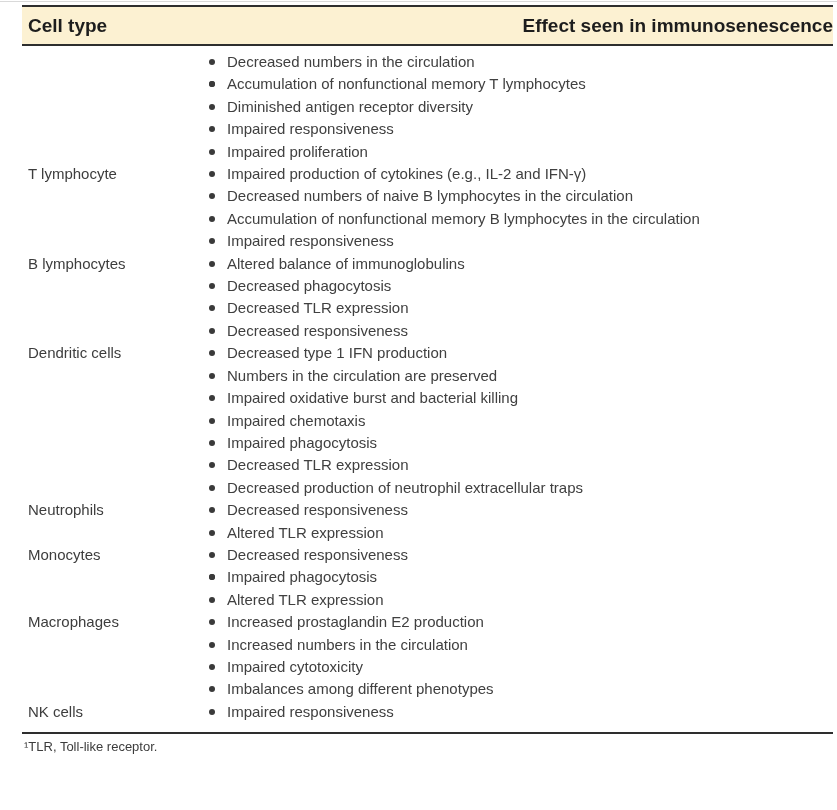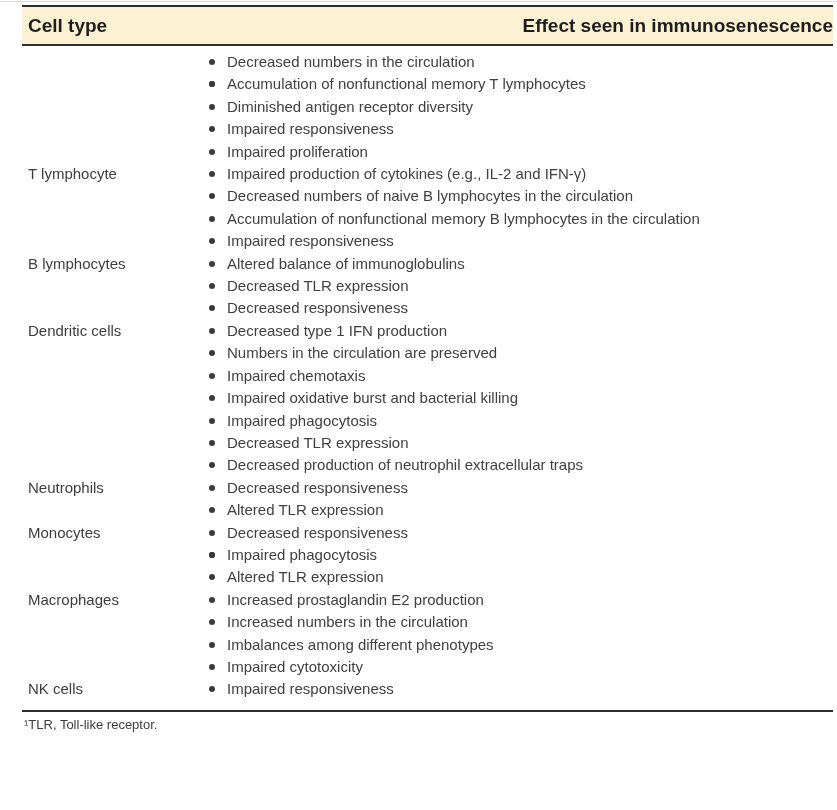--- a/index.html
+++ b/index.html
@@ -118,32 +118,33 @@
           <li class="effect-item"><span class="bullet"></span><span>Decreased numbers of naive B lymphocytes in the circulation</span></li>
           <li class="effect-item"><span class="bullet"></span><span>Accumulation of nonfunctional memory B lymphocytes in the circulation</span></li>
           <li class="effect-item"><span class="bullet"></span><span>Impaired responsiveness</span></li>
           <li class="effect-item"><span class="bullet"></span><span>Altered balance of immunoglobulins</span></li>
         </ul>
   </div>
 
   <div class="section-row">
     <div class="cell-type-label">Dendritic cells</div>
     <ul class="effects-list">
+          <li class="effect-item"><span class="bullet"></span><span>Decreased phagocytosis</span></li>
           <li class="effect-item"><span class="bullet"></span><span>Decreased TLR expression</span></li>
           <li class="effect-item"><span class="bullet"></span><span>Decreased responsiveness</span></li>
           <li class="effect-item"><span class="bullet"></span><span>Decreased type 1 IFN production</span></li>
         </ul>
   </div>
 
   <div class="section-row">
     <div class="cell-type-label">Neutrophils</div>
     <ul class="effects-list">
           <li class="effect-item"><span class="bullet"></span><span>Numbers in the circulation are preserved</span></li>
+          <li class="effect-item"><span class="bullet"></span><span>Impaired oxidative burst and bacterial killing</span></li>
           <li class="effect-item"><span class="bullet"></span><span>Impaired chemotaxis</span></li>
-          <li class="effect-item"><span class="bullet"></span><span>Impaired oxidative burst and bacterial killing</span></li>
           <li class="effect-item"><span class="bullet"></span><span>Impaired phagocytosis</span></li>
           <li class="effect-item"><span class="bullet"></span><span>Decreased TLR expression</span></li>
           <li class="effect-item"><span class="bullet"></span><span>Decreased production of neutrophil extracellular traps</span></li>
           <li class="effect-item"><span class="bullet"></span><span>Decreased responsiveness</span></li>
         </ul>
   </div>
 
   <div class="section-row">
     <div class="cell-type-label">Monocytes</div>
     <ul class="effects-list">
@@ -159,22 +160,22 @@
           <li class="effect-item"><span class="bullet"></span><span>Impaired phagocytosis</span></li>
           <li class="effect-item"><span class="bullet"></span><span>Altered TLR expression</span></li>
           <li class="effect-item"><span class="bullet"></span><span>Increased prostaglandin E2 production</span></li>
         </ul>
   </div>
 
   <div class="section-row">
     <div class="cell-type-label">NK cells</div>
     <ul class="effects-list">
           <li class="effect-item"><span class="bullet"></span><span>Increased numbers in the circulation</span></li>
+          <li class="effect-item"><span class="bullet"></span><span>Impaired cytotoxicity</span></li>
           <li class="effect-item"><span class="bullet"></span><span>Imbalances among different phenotypes</span></li>
-          <li class="effect-item"><span class="bullet"></span><span>Impaired cytotoxicity</span></li>
           <li class="effect-item"><span class="bullet"></span><span>Impaired responsiveness</span></li>
         </ul>
   </div>
 </div>
 
   <div class="rule"></div>
   <div class="footnote">¹TLR, Toll-like receptor.</div>
 </div>
 
 </body></html>

